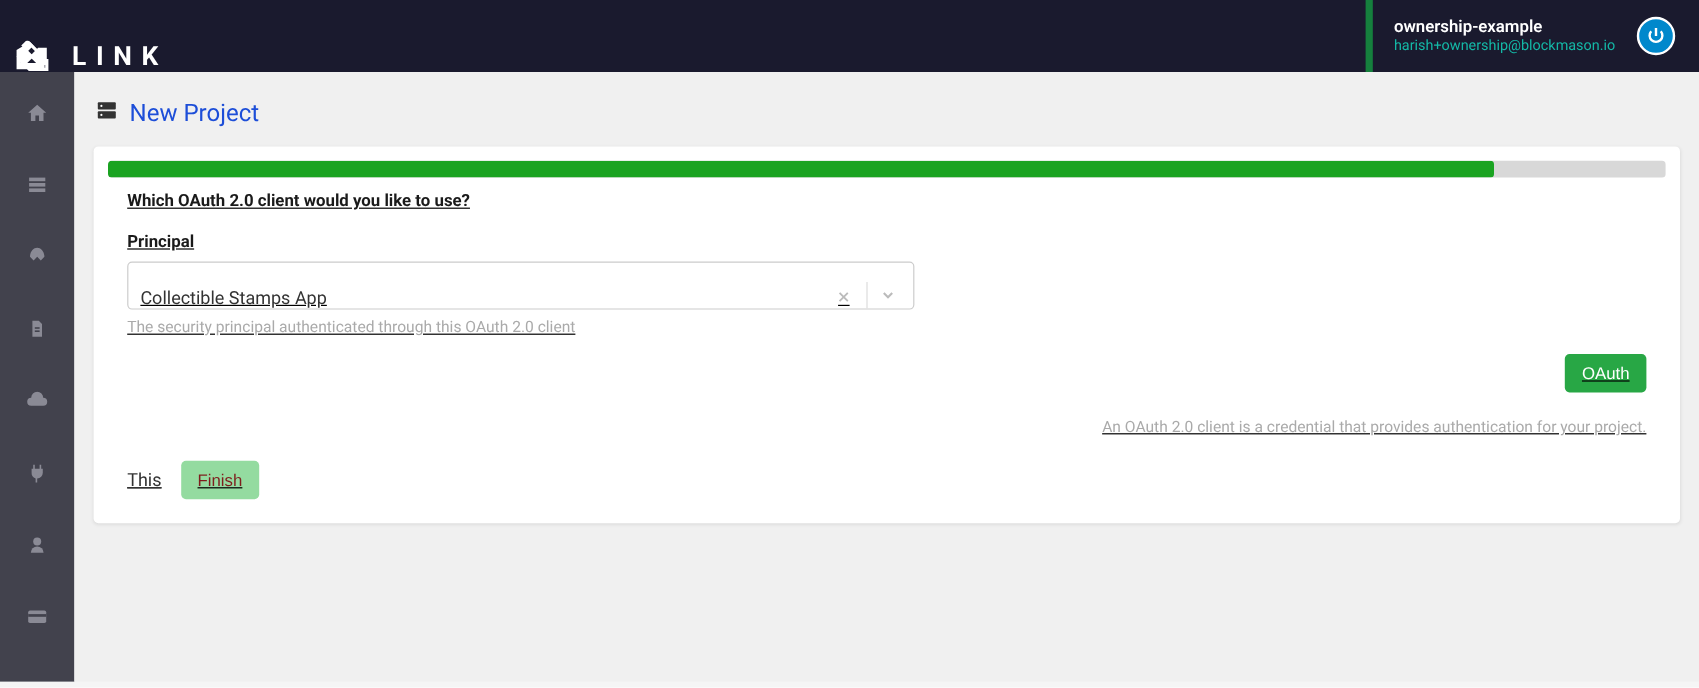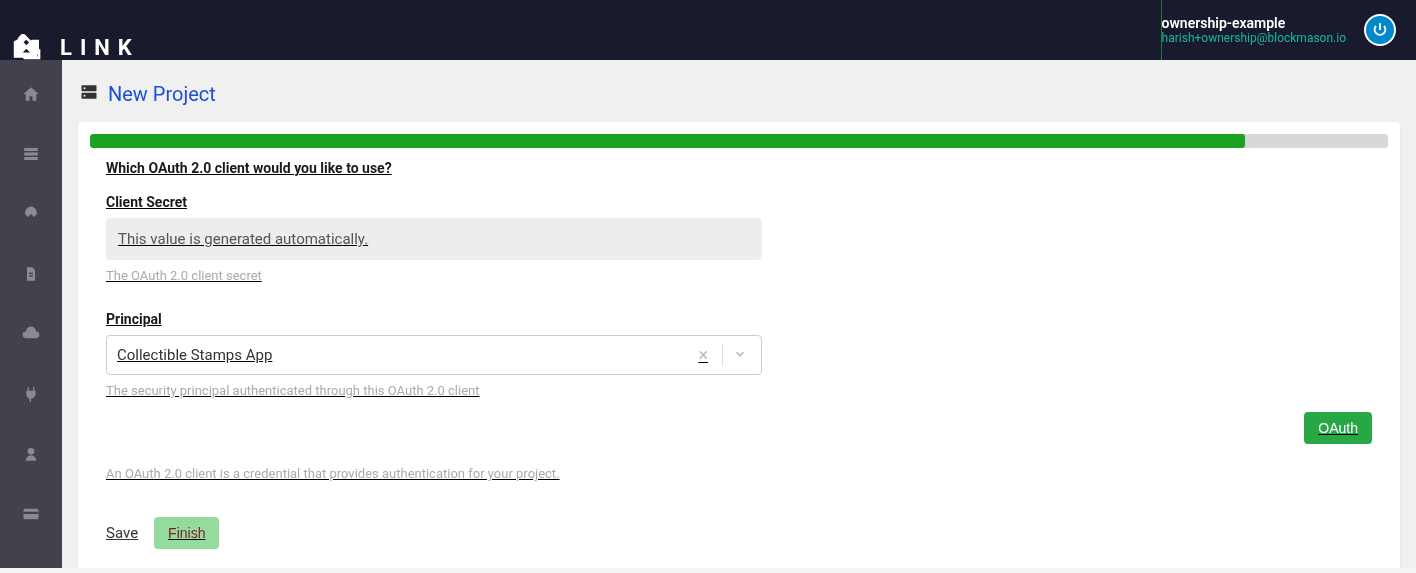--- a/index.html
+++ b/index.html
@@ -2,21 +2,21 @@
 <html><head>
   <meta charset="utf-8">
   <style>
     * { margin: 0; padding: 0; box-sizing: border-box; }
     body { font-family: -apple-system, BlinkMacSystemFont, "Segoe UI", Roboto, sans-serif; background: #f5f5f5; width: 1416px; height: 573px; overflow: hidden; }
 
     .header { background: #1a1a2e; height: 60px; display: flex; align-items: flex-end; justify-content: space-between; padding: 0 20px 0 12px; }
     .logo-area { display: flex; align-items: center; gap: 12px; }
     .logo-icon { width: 36px; height: 26px; position: relative; }
     .logo-text { color: white; font-size: 22px; font-weight: 700; letter-spacing: 8px; }
-    .header-right { display: flex; align-items: center; gap: 18px; border-left: 1px solid #15803d; height: 100%; }
+    .header-right { display: flex; align-items: center; gap: 18px; border-left: 6px solid #15803d; padding-left: 18px; height: 100%; }
     .user-info { text-align: left; color: white; }
     .user-name { font-size: 14px; font-weight: 600; }
     .user-email { font-size: 12px; color: #14b8a6; }
     .power-icon { width: 32px; height: 32px; border-radius: 50%; background: #0088cc; display: flex; align-items: center; justify-content: center; cursor: pointer; border: 2px solid #fff; }
 
     .body-wrap { display: flex; height: calc(573px - 65px); }
     .sidebar { width: 62px; background: #42424d; display: flex; flex-direction: column; align-items: center; padding-top: 24px; gap: 40px; }
     .sidebar-item { width: 20px; height: 20px; color: #8a8a95; cursor: pointer; display: flex; align-items: center; justify-content: center; }
 
     .main { flex: 1; background: #f0f0f0; padding: 0; overflow-y: auto; }
@@ -31,21 +31,21 @@
 
     .card-body { padding: 12px 28px 20px; text-decoration: underline; }
     .question { font-weight: 700; font-size: 14px; color: #1a1a1a; margin-bottom: 18px; }
 
     .form-label { font-weight: 700; font-size: 14px; color: #1a1a1a; margin-bottom: 8px; display: block; }
     .placeholder-box { background: #ededed; padding: 12px 12px; color: #555; font-size: 15px; border-radius: 4px; width: 656px; }
     .help-text { color: #aaa; font-size: 13px; margin-top: 8px; }
 
     .field-group { margin-bottom: 28px; }
 
-    .select-wrap { width: 656px; border: 1px solid #ccc; border-radius: 4px; display: flex; align-items: center; padding: 0 10px; height: 40px; background: white; }
+    .select-wrap { width: 656px; border: 1px solid #ccc; border-radius: 4px; display: flex; align-items: flex-end; padding: 0 10px; height: 40px; background: white; }
     .select-value { flex: 1; font-size: 15px; color: #333; }
     .select-clear { color: #bbb; cursor: pointer; padding: 0 8px; font-size: 18px; line-height: 1; }
     .select-divider { width: 1px; height: 22px; background: #ddd; margin: 0 6px; }
     .select-caret { color: #bbb; cursor: pointer; padding: 0 4px; }
 
     .footer-text { color: #aaa; font-size: 13px; margin-top: 20px; }
 
     .save-row { display: flex; justify-content: flex-end; margin: 14px 0 22px; }
     .save-btn { background: #28a745; color: white; border: none; padding: 8px 14px; font-size: 14px; border-radius: 4px; cursor: pointer; font-weight: 500; }
 
@@ -148,47 +148,42 @@
     <div class="card">
       <div class="progress-wrap">
         <div class="progress-bar">
           <div class="progress-fill" style="width: 89%;"></div>
         </div>
       </div>
 
       <div class="card-body">
         <div class="question">Which OAuth 2.0 client would you like to use?</div>
 
-        <div class="field-group">
-          <label class="form-label">Client Secret</label>
-          <div class="placeholder-box">This value is generated automatically.</div>
-          <div class="help-text">The OAuth 2.0 client secret</div>
-        </div>
 
         <div class="field-group" style="margin-bottom:10px;">
           <label class="form-label">Principal</label>
           <div class="select-wrap">
             <div class="select-value">Collectible Stamps App</div>
             <div class="select-clear">×</div>
             <div class="select-divider"></div>
             <div class="select-caret">
               <svg width="14" height="14" viewBox="0 0 24 24" fill="none" stroke="currentColor" stroke-width="3">
                   <path d="M6 9 L12 15 L18 9"></path>
                 </svg>
             </div>
           </div>
           <div class="help-text">The security principal authenticated through this OAuth 2.0 client</div>
         </div>
 
         <div class="save-row">
           <button class="save-btn">OAuth</button>
         </div>
 
-        <div class="footer-text" style="margin-top:0;margin-bottom:36px;">An OAuth 2.0 client is a credential that provides authentication for your project.</div>
+        <div class="footer-text" style="margin-top:0;margin-bottom:20px;text-align:right;">An OAuth 2.0 client is a credential that provides authentication for your project.</div>
 
         <div class="nav-row">
-          <a class="back-link">Save</a>
+          <a class="back-link">This</a>
           <button class="finish-btn">Finish</button>
         </div>
       </div>
     </div>
   </div>
 </div>
 
 </body></html>

